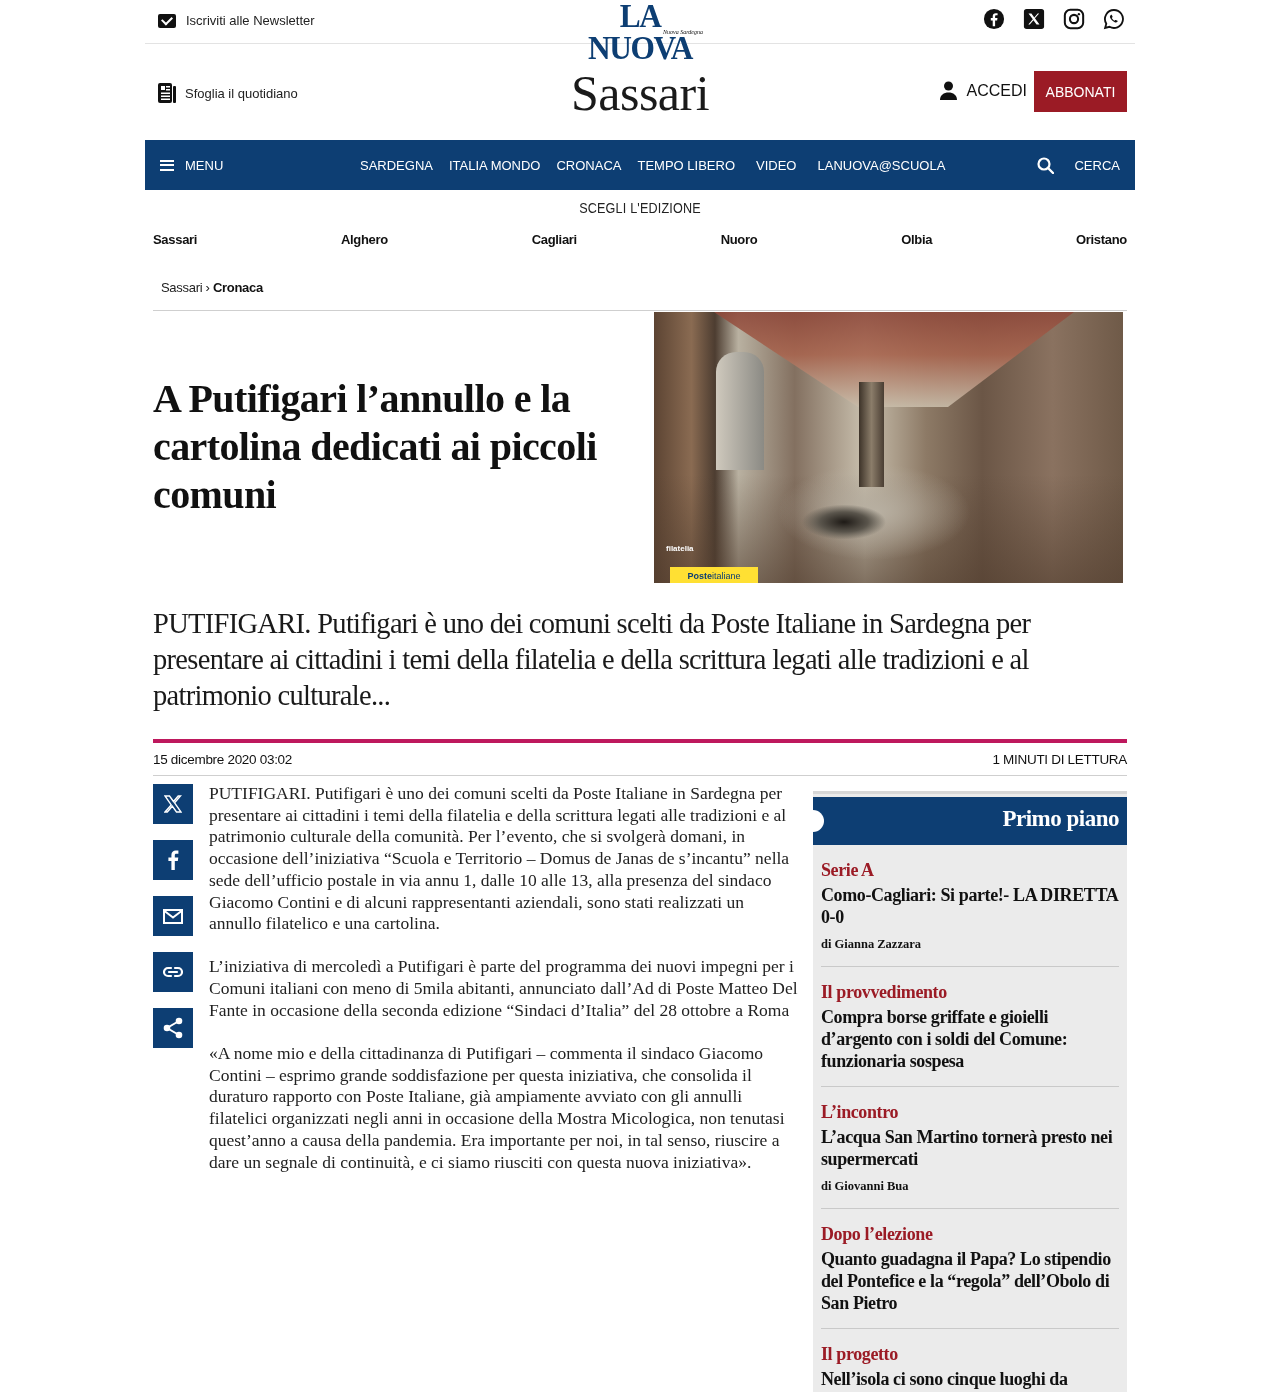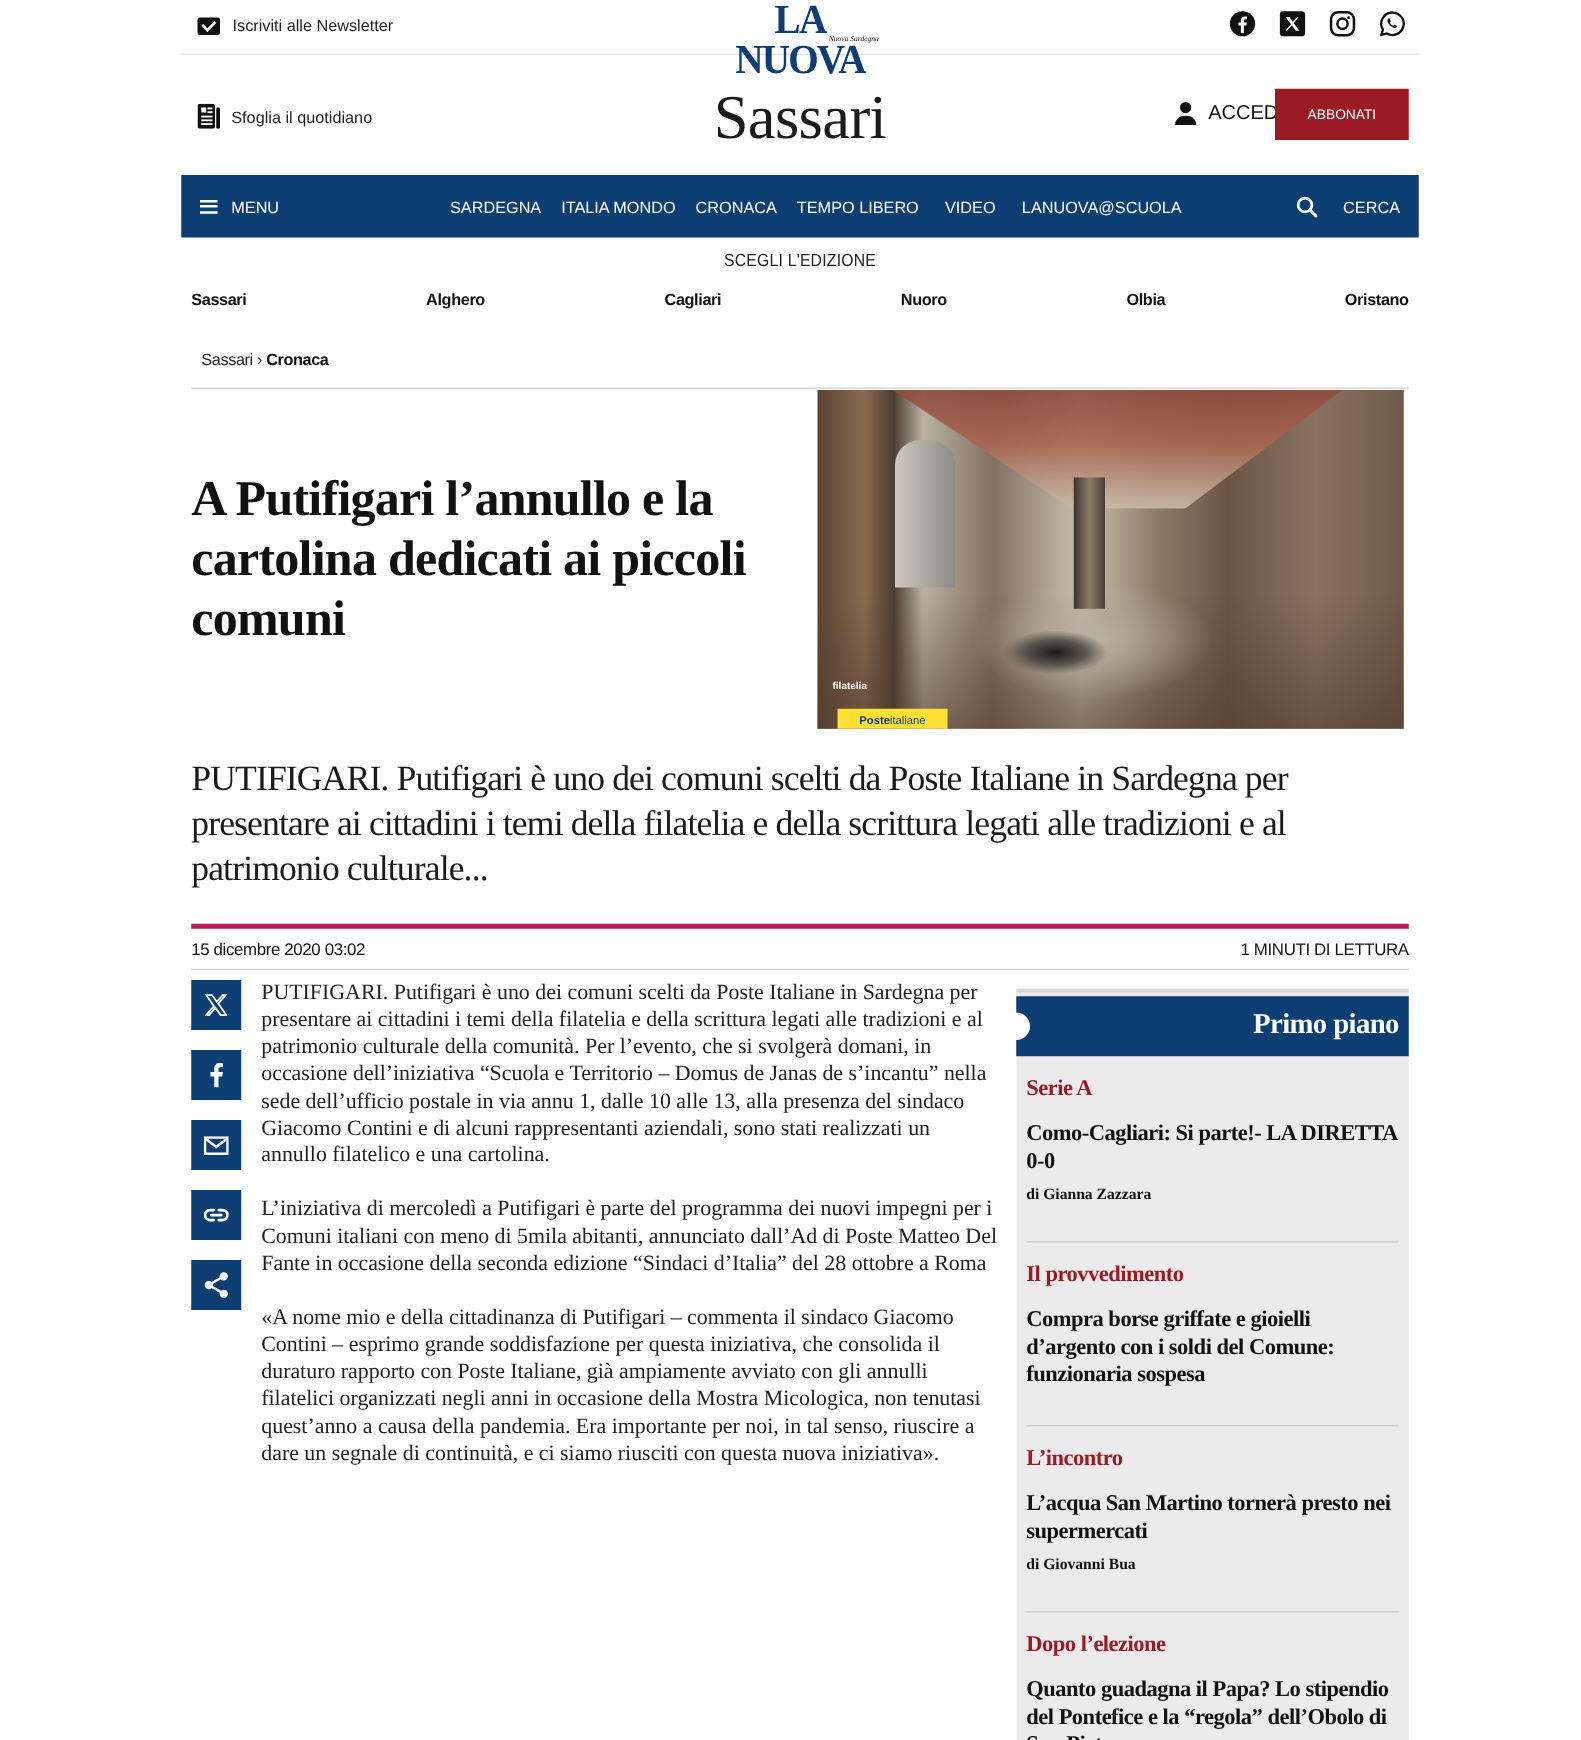--- a/index.html
+++ b/index.html
@@ -16,21 +16,21 @@
   .logo .main { font-family: "Liberation Serif", serif; font-weight: bold; font-size: 33px; line-height: 32px; color: #0d3e73; letter-spacing: -1.5px; transform: scaleX(0.95); display: block; }
   .logo .sub { position: absolute; right: 8px; top: 29px; font-family: "Liberation Serif", serif; font-style: italic; font-size: 6px; color: #111; }
   .social { position: absolute; right: 10px; top: 7px; display: flex; gap: 17px; }
   .social .ic { width: 23px; height: 23px; display: flex; align-items: center; justify-content: center; }
 
   
   .masthead { top: 44px; height: 96px; }
   .sfoglia { position: absolute; left: 13px; top: 39px; display: flex; align-items: center; gap: 9px; font-size: 13px; color: #222; }
   .city { position: absolute; left: 0; width: 990px; top: 20px; text-align: center; font-family: "Liberation Serif", serif; font-size: 50px; color: #1a1a1a; letter-spacing: -0.5px; }
   .accedi { position: absolute; right: 108px; top: 37px; display: flex; align-items: center; gap: 10px; font-size: 16px; color: #111; }
-  .abbonati { position: absolute; right: 8px; top: 27px; width: 107px; height: 41px; background: #9b1b25; color: #fff; font-size: 11px; display: flex; align-items: center; justify-content: center; }
+  .abbonati { position: absolute; right: 8px; top: 27px; width: 93px; height: 41px; background: #9b1b25; color: #fff; font-size: 14px; display: flex; align-items: center; justify-content: center; }
 
   
   .nav { top: 140px; height: 50px; background: #0d3e73; color: #fff; font-size: 13px; }
   .nav .menu { position: absolute; left: 15px; top: 0; height: 50px; display: flex; align-items: center; gap: 11px; }
   .nav .burger { width: 14px; height: 11px; border-top: 2px solid #fff; border-bottom: 2px solid #fff; position: relative; }
   .nav .burger::after { content: ""; position: absolute; left: 0; right: 0; top: 2.5px; border-top: 2px solid #fff; }
   .nav .links { position: absolute; left: 215px; top: 0; height: 50px; display: flex; align-items: center; }
   .nav .links span { margin-right: 16px; }
   .nav .links span.gap { margin-right: 21px; }
   .nav .cerca { position: absolute; right: 15px; top: 0; height: 50px; display: flex; align-items: center; gap: 20px; }
@@ -71,23 +71,23 @@
 
   
   .article { position: absolute; left: 209px; top: 783px; width: 590px; font-family: "Liberation Serif", serif; font-size: 17.5px; line-height: 21.7px; color: #222; }
   .article p { margin-bottom: 21.5px; }
 
   
   .side { position: absolute; left: 813px; top: 791px; width: 314px; height: 620px; background: #ebebeb; border-top: 3px solid #d7d7d7; }
   .side .head { height: 48px; margin-top: 3px; background: #0d3e73; position: relative; }
   .side .head .dot { position: absolute; left: -7px; top: 13px; width: 18px; height: 22px; background: #fff; border-radius: 0 11px 11px 0; }
   .side .head .t { position: absolute; right: 8px; top: 9px; font-family: "Liberation Serif", serif; font-weight: bold; font-size: 23px; color: #fff; letter-spacing: -0.5px; }
-  .side .item { margin: 0 8px; padding: 14px 0 30px; border-bottom: 1px solid #c9c9c9; }
+  .side .item { margin: 0 8px; padding: 14px 0 14px; border-bottom: 1px solid #c9c9c9; }
   .side .item .kick { font-family: "Liberation Serif", serif; font-weight: bold; font-size: 18px; color: #9b1b25; line-height: 22px; letter-spacing: -0.4px; }
-  .side .item .tit { font-family: "Liberation Serif", serif; font-weight: bold; font-size: 18px; color: #111; line-height: 22px; margin-top: 14px; letter-spacing: -0.4px; }
+  .side .item .tit { font-family: "Liberation Serif", serif; font-weight: bold; font-size: 18px; color: #111; line-height: 22px; margin-top: 3px; letter-spacing: -0.4px; }
   .side .item .auth { font-family: "Liberation Serif", serif; font-weight: bold; font-size: 12.5px; color: #111; margin-top: 9px; }
 </style>
 </head>
 <body>
 
 <div class="wrap topbar">
   <div class="newsletter">
     <span class="env"></span>
     <span>Iscriviti alle Newsletter</span>
   </div>

